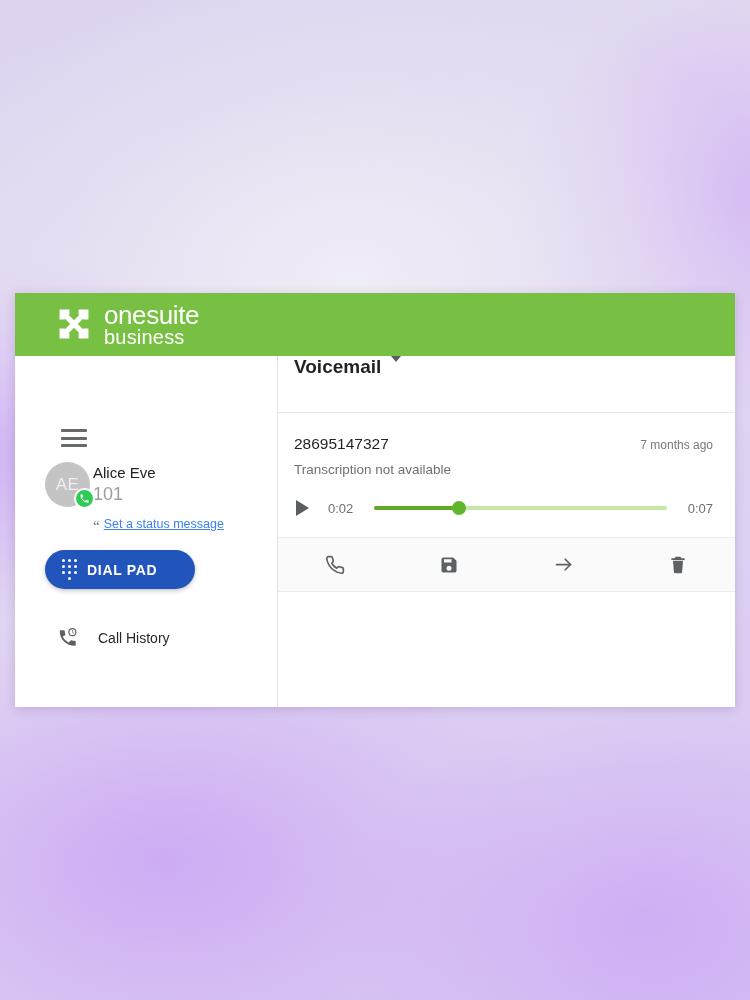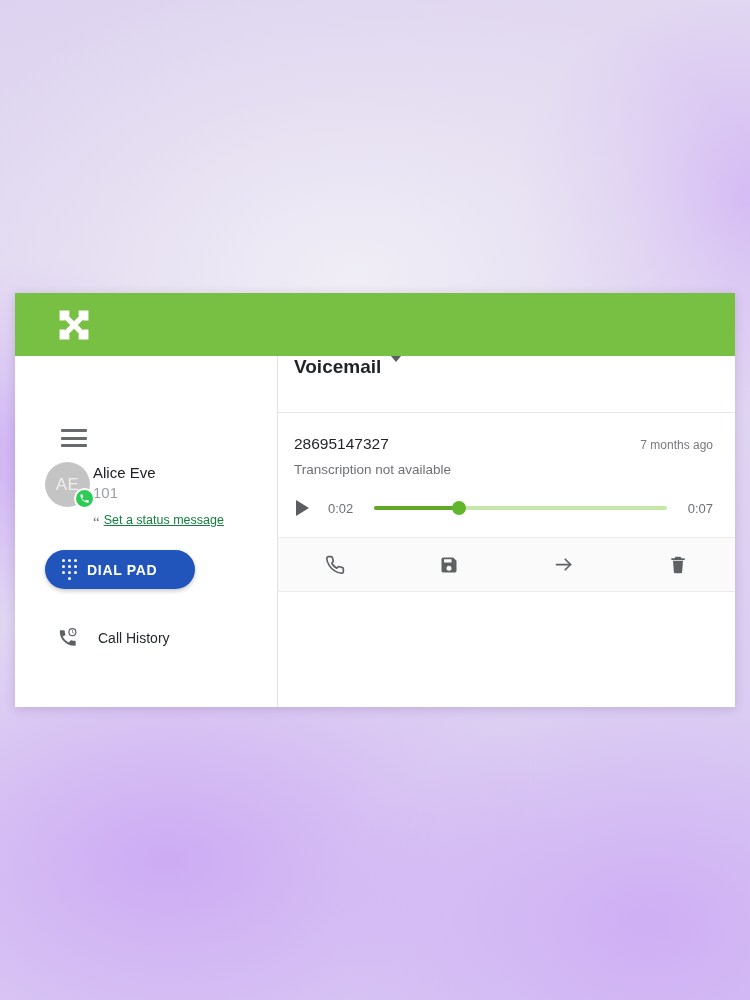--- a/index.html
+++ b/index.html
@@ -75,24 +75,24 @@
     position:absolute; right:-5px; bottom:-2px;
     width:21px; height:21px; border-radius:50%;
     background:#2ecc55;
     display:flex; align-items:center; justify-content:center;
     border:2px solid #ffffff;
   }
   .presence svg { width:11px; height:11px; display:block; }
 
   .user-meta { margin-left:3px; padding-top:2px; }
   .user-name { font-size:15px; color:#202124; line-height:1.15; }
-  .user-ext { font-size:15px; color:#9b9ea1; margin-top:3px; }
+  .user-ext { font-size:18px; color:#9b9ea1; margin-top:3px; }
   .status-row { display:flex; align-items:flex-start; gap:4px; margin-top:12px; cursor:pointer; }
   .quote-icon { font-size:15px; color:#6b6f72; line-height:1; margin-top:2px; font-family:"Liberation Serif", serif; }
-  .status-link { font-size:12.5px; color:#15803d; text-decoration:underline; }
+  .status-link { font-size:12.5px; color:#3b82f6; text-decoration:underline; }
 
   .dialpad-btn {
     position:absolute; left:30px; top:194px;
     width:150px; height:39px;
     background:#2255bb; border-radius:20px;
     display:flex; align-items:center; gap:10px;
     padding-left:17px;
     box-shadow:0 2px 4px rgba(0,0,0,0.22);
     cursor:pointer; border:none;text-align:right;
   }
@@ -175,20 +175,24 @@
         <svg class="logo-mark" viewBox="0 0 64 64" fill="#ffffff" aria-hidden="true">
           <path d="M32 32 L18 18 L18 25 L10 25 L10 10 L25 10 L25 18 L18 18 Z"></path>
           <path d="M32 32 L46 18 L46 25 L54 25 L54 10 L39 10 L39 18 L46 18 Z"></path>
           <path d="M32 32 L18 46 L18 39 L10 39 L10 54 L25 54 L25 46 L18 46 Z"></path>
           <path d="M32 32 L46 46 L46 39 L54 39 L54 54 L39 54 L39 46 L46 46 Z"></path>
           <path d="M14 14 L50 50 L50 50 L46 54 L10 18 Z" opacity="0"></path>
           <rect x="28" y="7" width="8" height="50" transform="rotate(45 32 32)"></rect>
           <rect x="28" y="7" width="8" height="50" transform="rotate(-45 32 32)"></rect>
         </svg>
       </span>
+      <span class="logo-text">
+        <span class="l1">onesuite</span>
+        <span class="l2">business</span>
+      </span>
     </div>
   </div>
 
   <div class="body-split">
 
     <div class="sidebar">
 
       <div class="hamburger">
         <span></span>
         <span></span>

